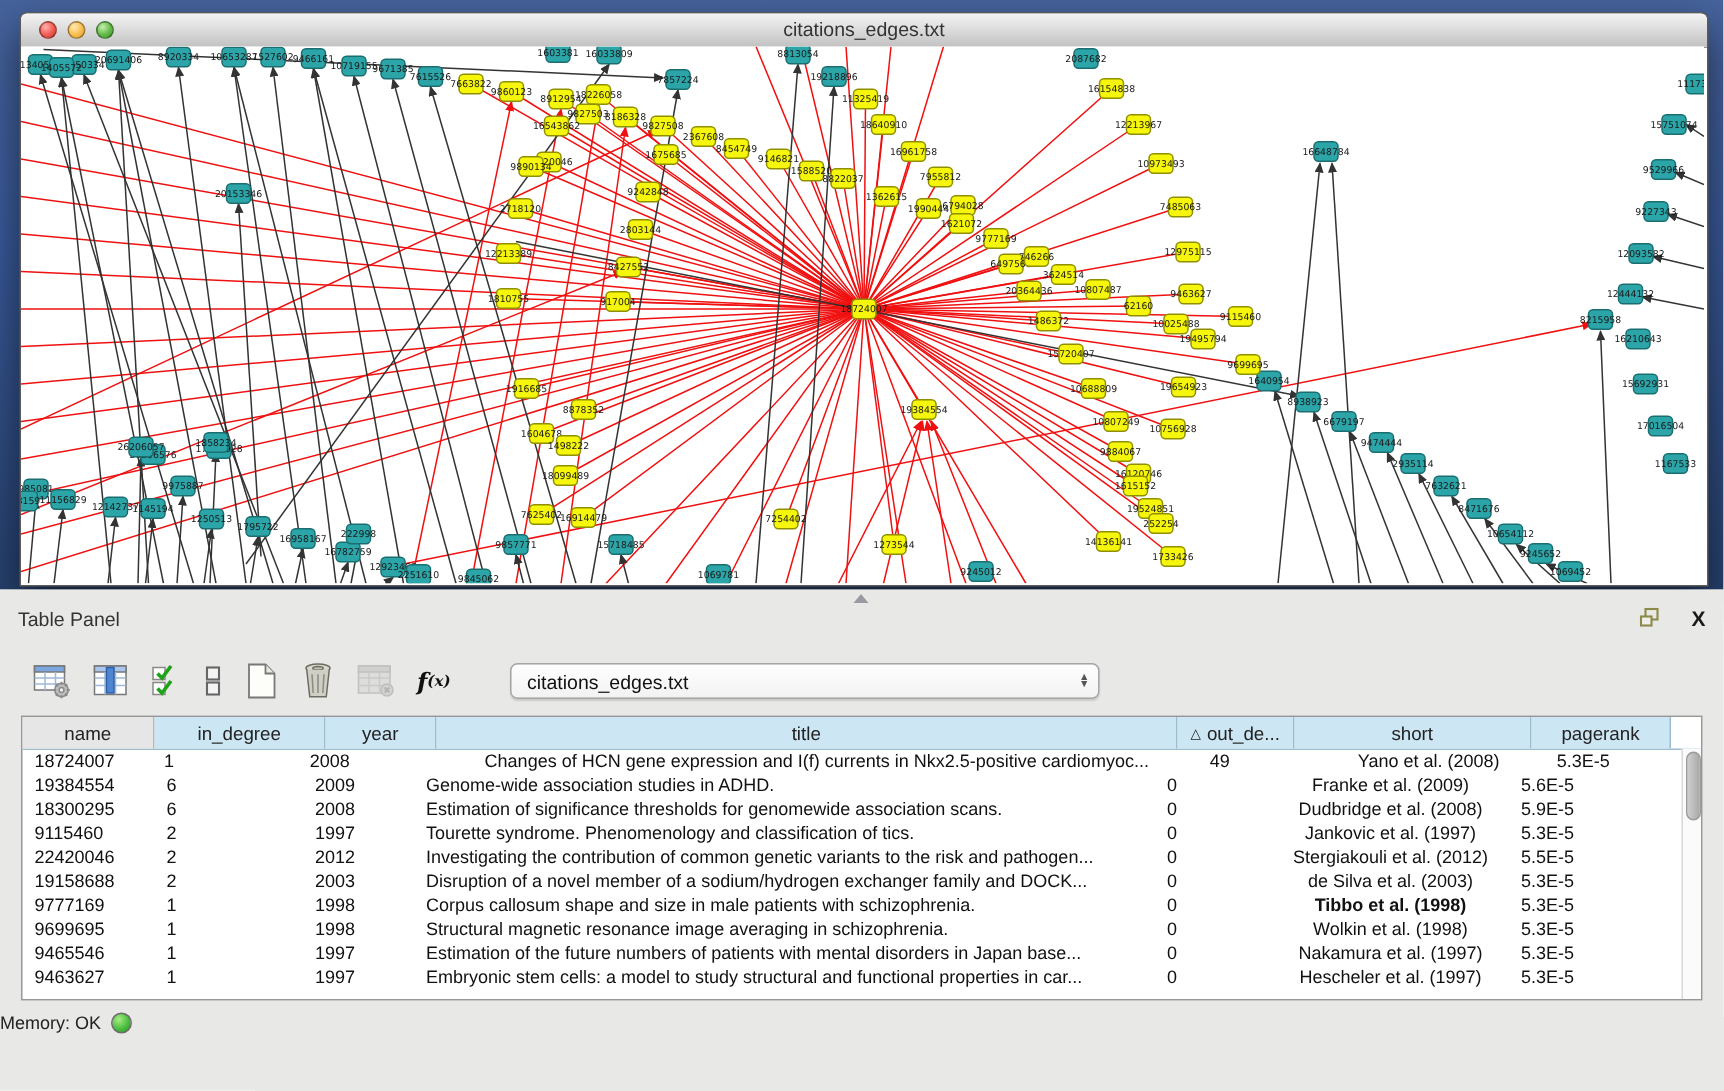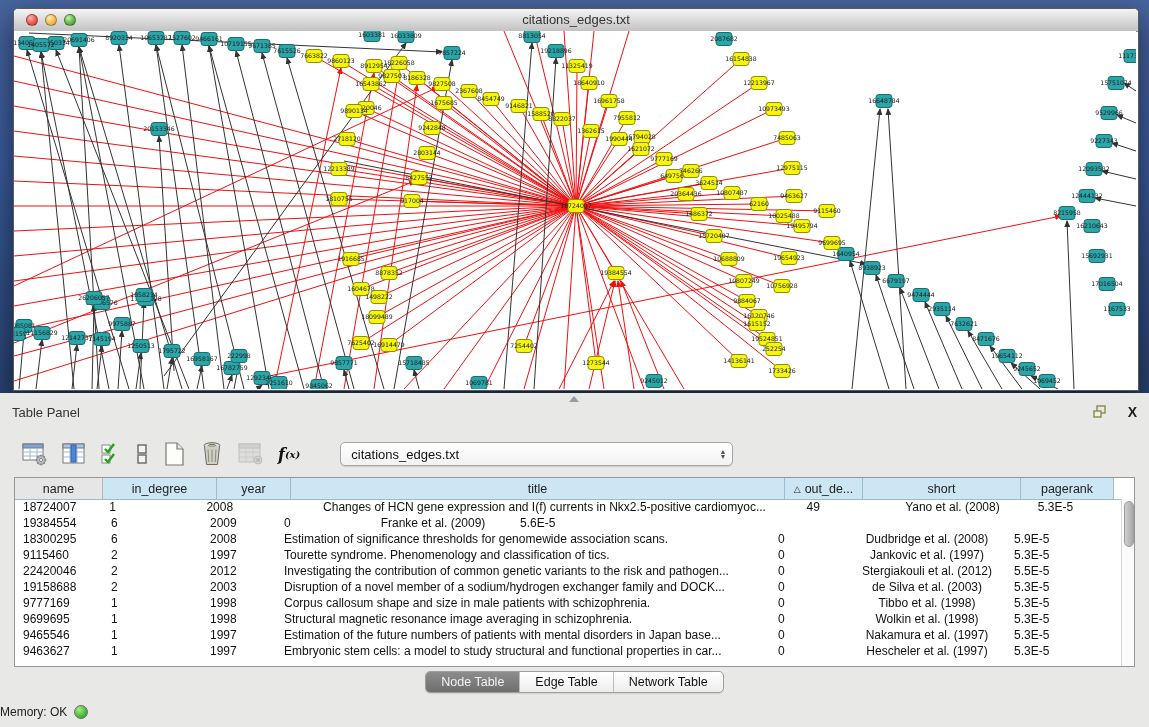--- a/index.html
+++ b/index.html
@@ -920,20 +920,21 @@
           <div class="td" style="width: 74px;">2008</div>
           <div class="td" style="width: 494px; margin-left: 44px;">Changes of HCN gene expression and I(f) currents in Nkx2.5-positive cardiomyoc...</div>
           <div class="td" style="width: 78px;">49</div>
           <div class="td center" style="width: 158px; padding-left: 4px;">Yano et al. (2008)</div>
           <div class="td" style="width: 93px;">5.3E-5</div>
         </div>
         <div class="tr">
           <div class="td" style="width: 88px;">19384554</div>
           <div class="td" style="width: 99px;">6</div>
           <div class="td" style="width: 74px;">2009</div>
+          <div class="td" style="width: 494px;">Genome-wide association studies in ADHD.</div>
           <div class="td" style="width: 78px;">0</div>
           <div class="td center" style="width: 158px; padding-left: 4px;">Franke et al. (2009)</div>
           <div class="td" style="width: 93px;">5.6E-5</div>
         </div>
         <div class="tr">
           <div class="td" style="width: 88px;">18300295</div>
           <div class="td" style="width: 99px;">6</div>
           <div class="td" style="width: 74px;">2008</div>
           <div class="td" style="width: 494px;">Estimation of significance thresholds for genomewide association scans.</div>
           <div class="td" style="width: 78px;">0</div>
@@ -966,21 +967,21 @@
           <div class="td" style="width: 78px;">0</div>
           <div class="td center" style="width: 158px; padding-left: 4px;">de Silva et al. (2003)</div>
           <div class="td" style="width: 93px;">5.3E-5</div>
         </div>
         <div class="tr">
           <div class="td" style="width: 88px;">9777169</div>
           <div class="td" style="width: 99px;">1</div>
           <div class="td" style="width: 74px;">1998</div>
           <div class="td" style="width: 494px;">Corpus callosum shape and size in male patients with schizophrenia.</div>
           <div class="td" style="width: 78px;">0</div>
-          <div class="td center" style="width: 158px; padding-left: 4px;">Tibbo et al. (1998)</div>
+          <div class="td center" style="width: 158px; padding-left: 4px; font-weight: bold;">Tibbo et al. (1998)</div>
           <div class="td" style="width: 93px;">5.3E-5</div>
         </div>
         <div class="tr">
           <div class="td" style="width: 88px;">9699695</div>
           <div class="td" style="width: 99px;">1</div>
           <div class="td" style="width: 74px;">1998</div>
           <div class="td" style="width: 494px;">Structural magnetic resonance image averaging in schizophrenia.</div>
           <div class="td" style="width: 78px;">0</div>
           <div class="td center" style="width: 158px; padding-left: 4px;">Wolkin et al. (1998)</div>
           <div class="td" style="width: 93px;">5.3E-5</div>
@@ -1002,25 +1003,18 @@
           <div class="td" style="width: 78px;">0</div>
           <div class="td center" style="width: 158px; padding-left: 4px;">Hescheler et al. (1997)</div>
           <div class="td" style="width: 93px;">5.3E-5</div>
         </div>
       </div>
     <div class="vscroll">
       <div class="vthumb"></div>
     </div>
   </div>
 
-  <div class="tabsbar">
-    <div class="segmented" id="tabs">
-        <div class="segment active">Node Table</div>
-        <div class="segment">Edge Table</div>
-        <div class="segment">Network Table</div>
-      </div>
-  </div>
 
   <div class="statusbar">
     <span class="mem-label">Memory: OK</span>
     <span class="mem-dot"></span>
   </div>
 </div>
 
 </body></html>

